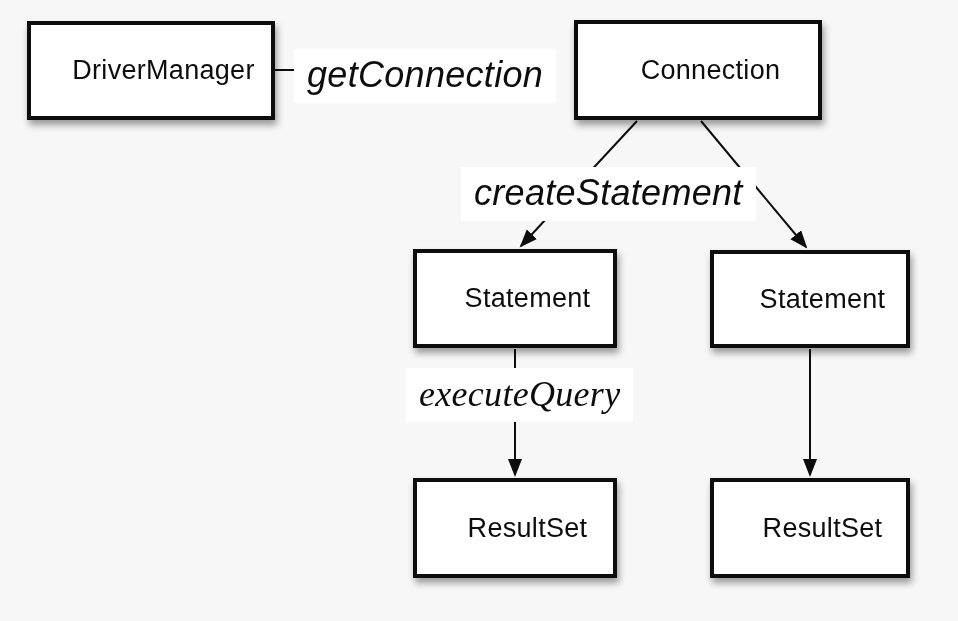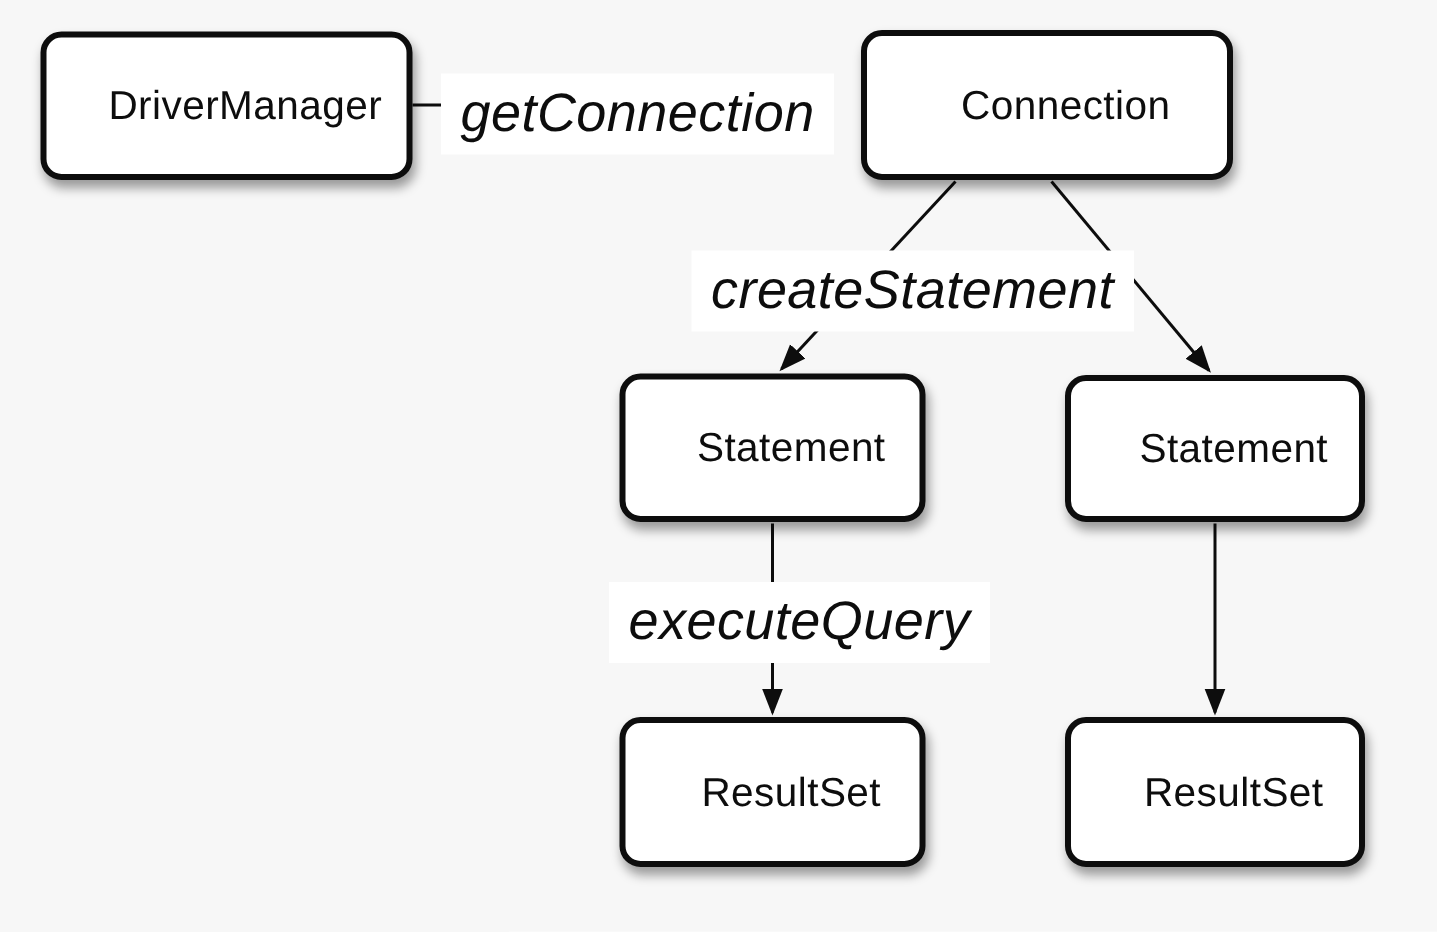--- a/index.html
+++ b/index.html
@@ -19,21 +19,21 @@
     left: 0;
     top: 0;
     width: 958px;
     height: 621px;
   }
   .node {
     position: absolute;
     box-sizing: border-box;
     background: #ffffff;
     border: 4px solid #0d0d0d;
-    border-radius: 14px;
+    border-radius: 0;
     box-shadow: 2px 5px 7px rgba(0,0,0,0.38);
     display: flex;
     align-items: center;
     justify-content: center;
     padding-left: 25px;
   }
   .node span {
     font-size: 27px;
     color: #0d0d0d;
     letter-spacing: 0.3px;
@@ -89,15 +89,15 @@
   </div>
 
   <div class="node" style="left:710px; top:478px; width:200px; height:100px;">
     <span>ResultSet</span>
   </div>
 
   <div class="edge-label" style="left:294px; top:49px;">getConnection</div>
 
   <div class="edge-label" style="left:461px; top:155px;margin-top:12px;">createStatement</div>
 
-  <div class="edge-label" style="left:406px; top:388px;">executeQuery</div>
+  <div class="edge-label" style="left:406px; top:368px;font-family:Liberation Serif, serif;">executeQuery</div>
 
 </div>
 
 </body></html>

